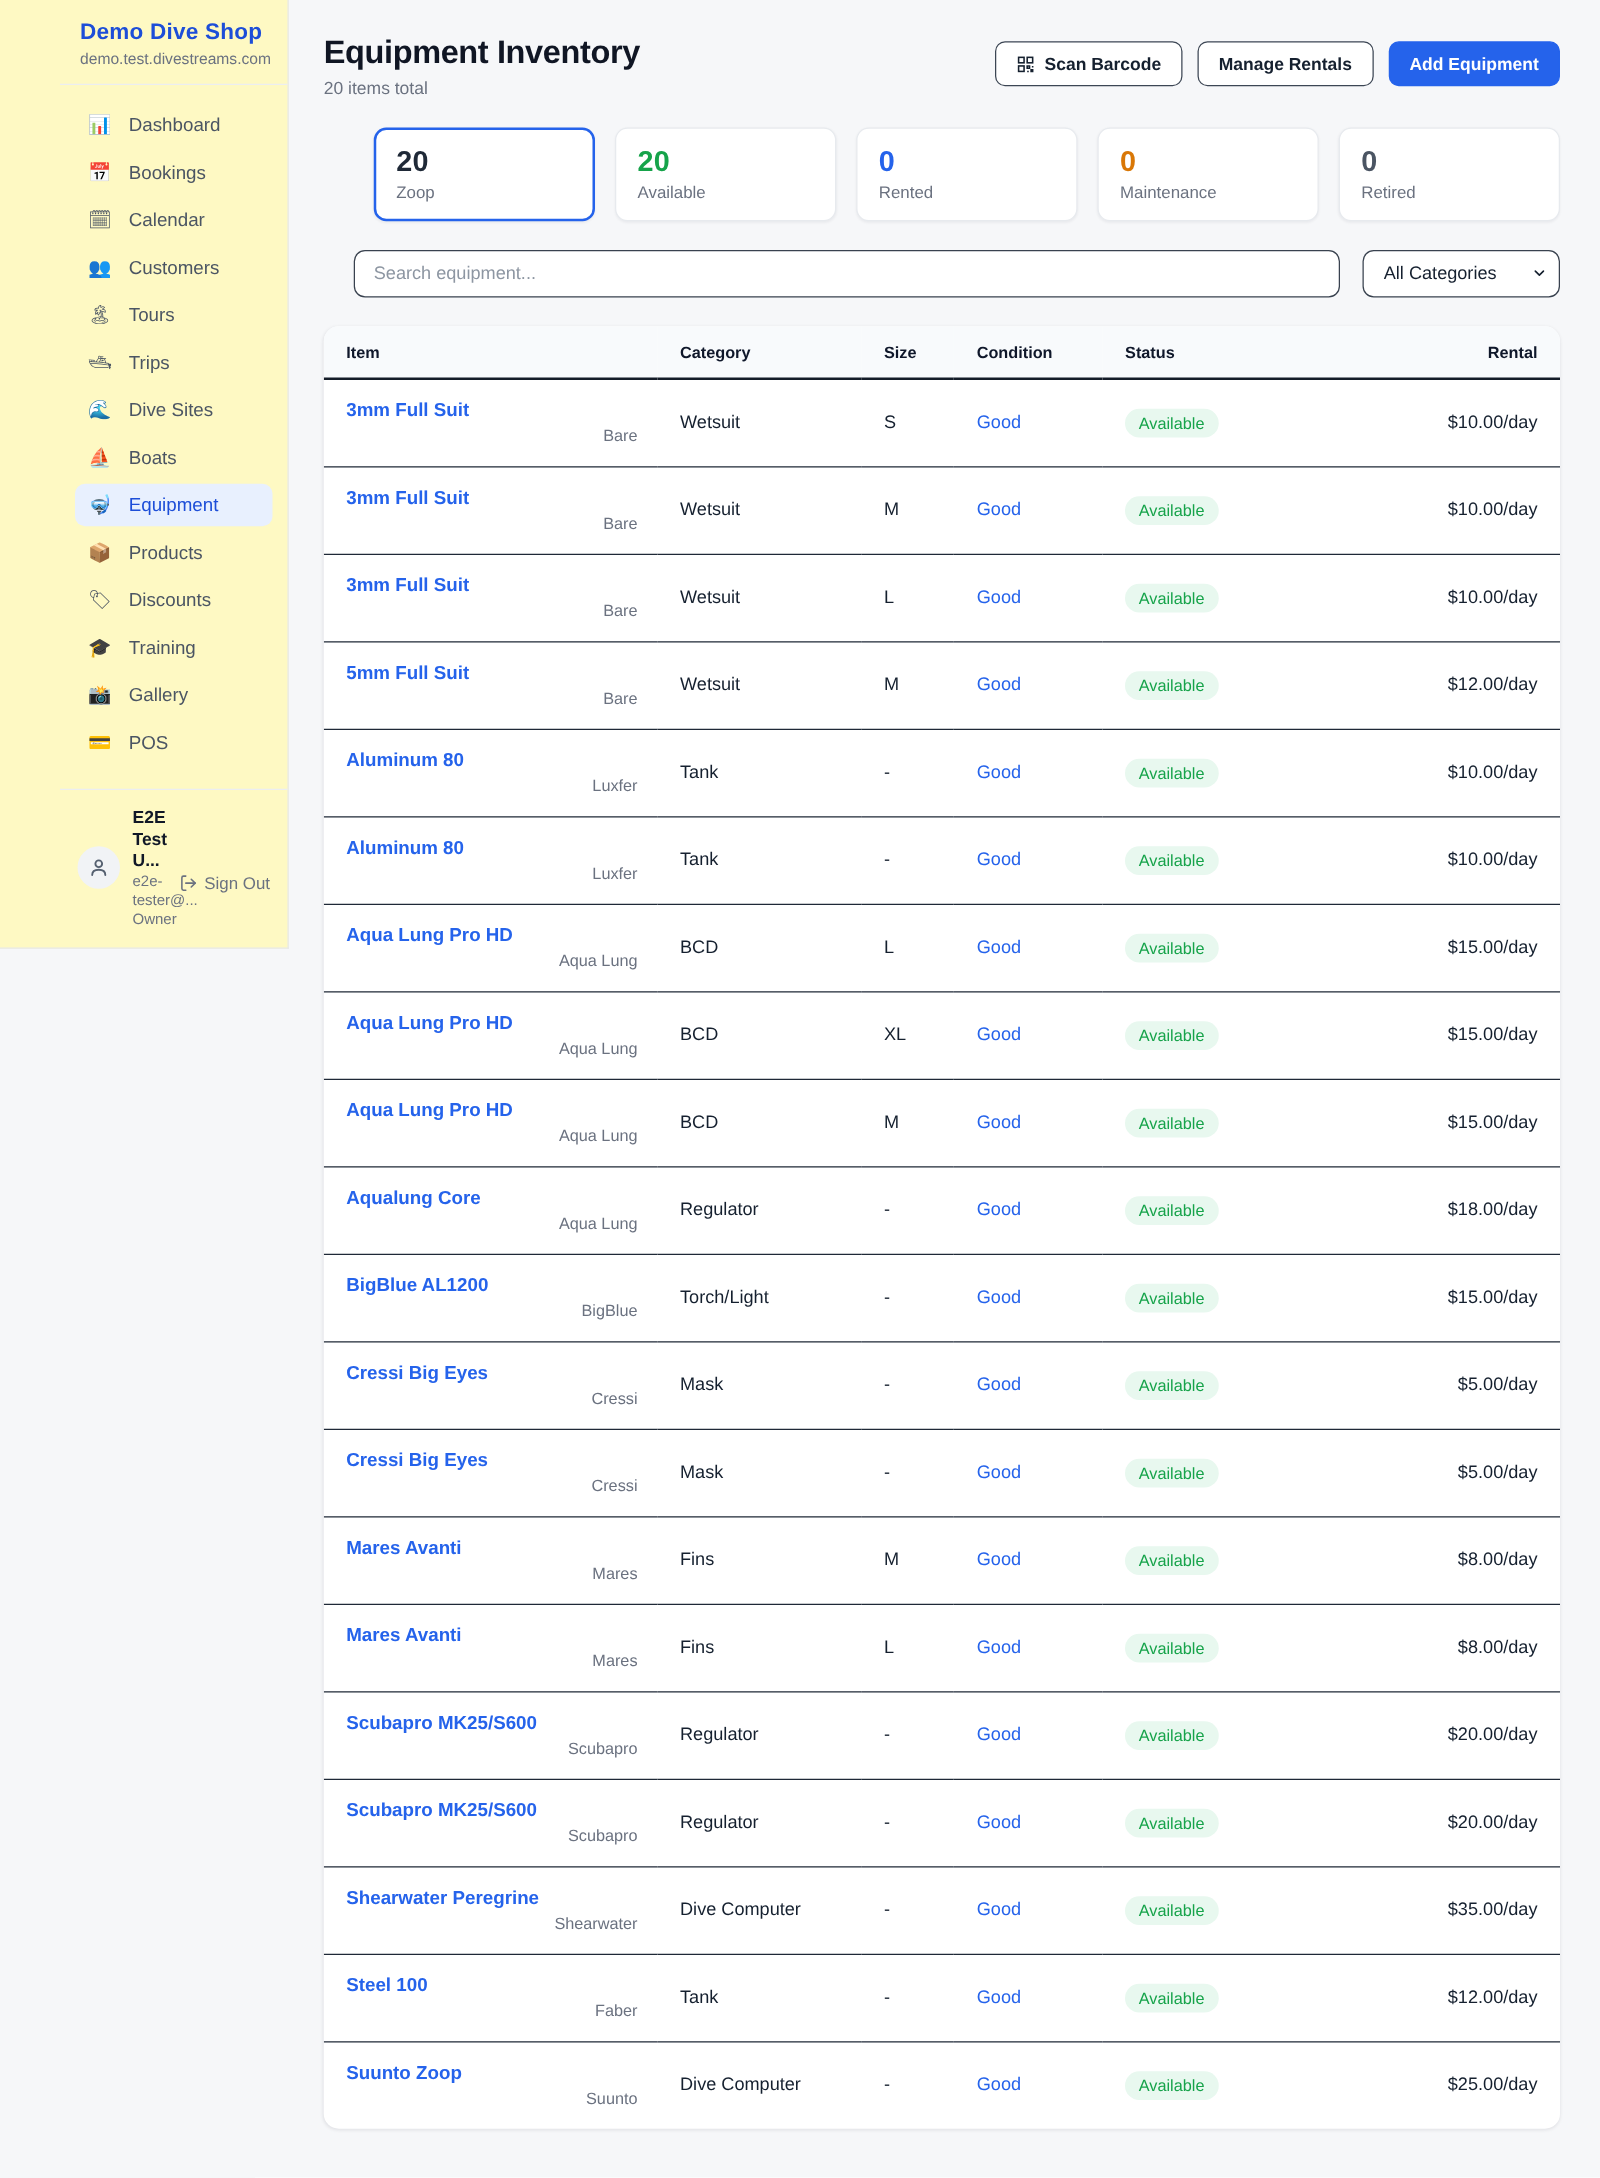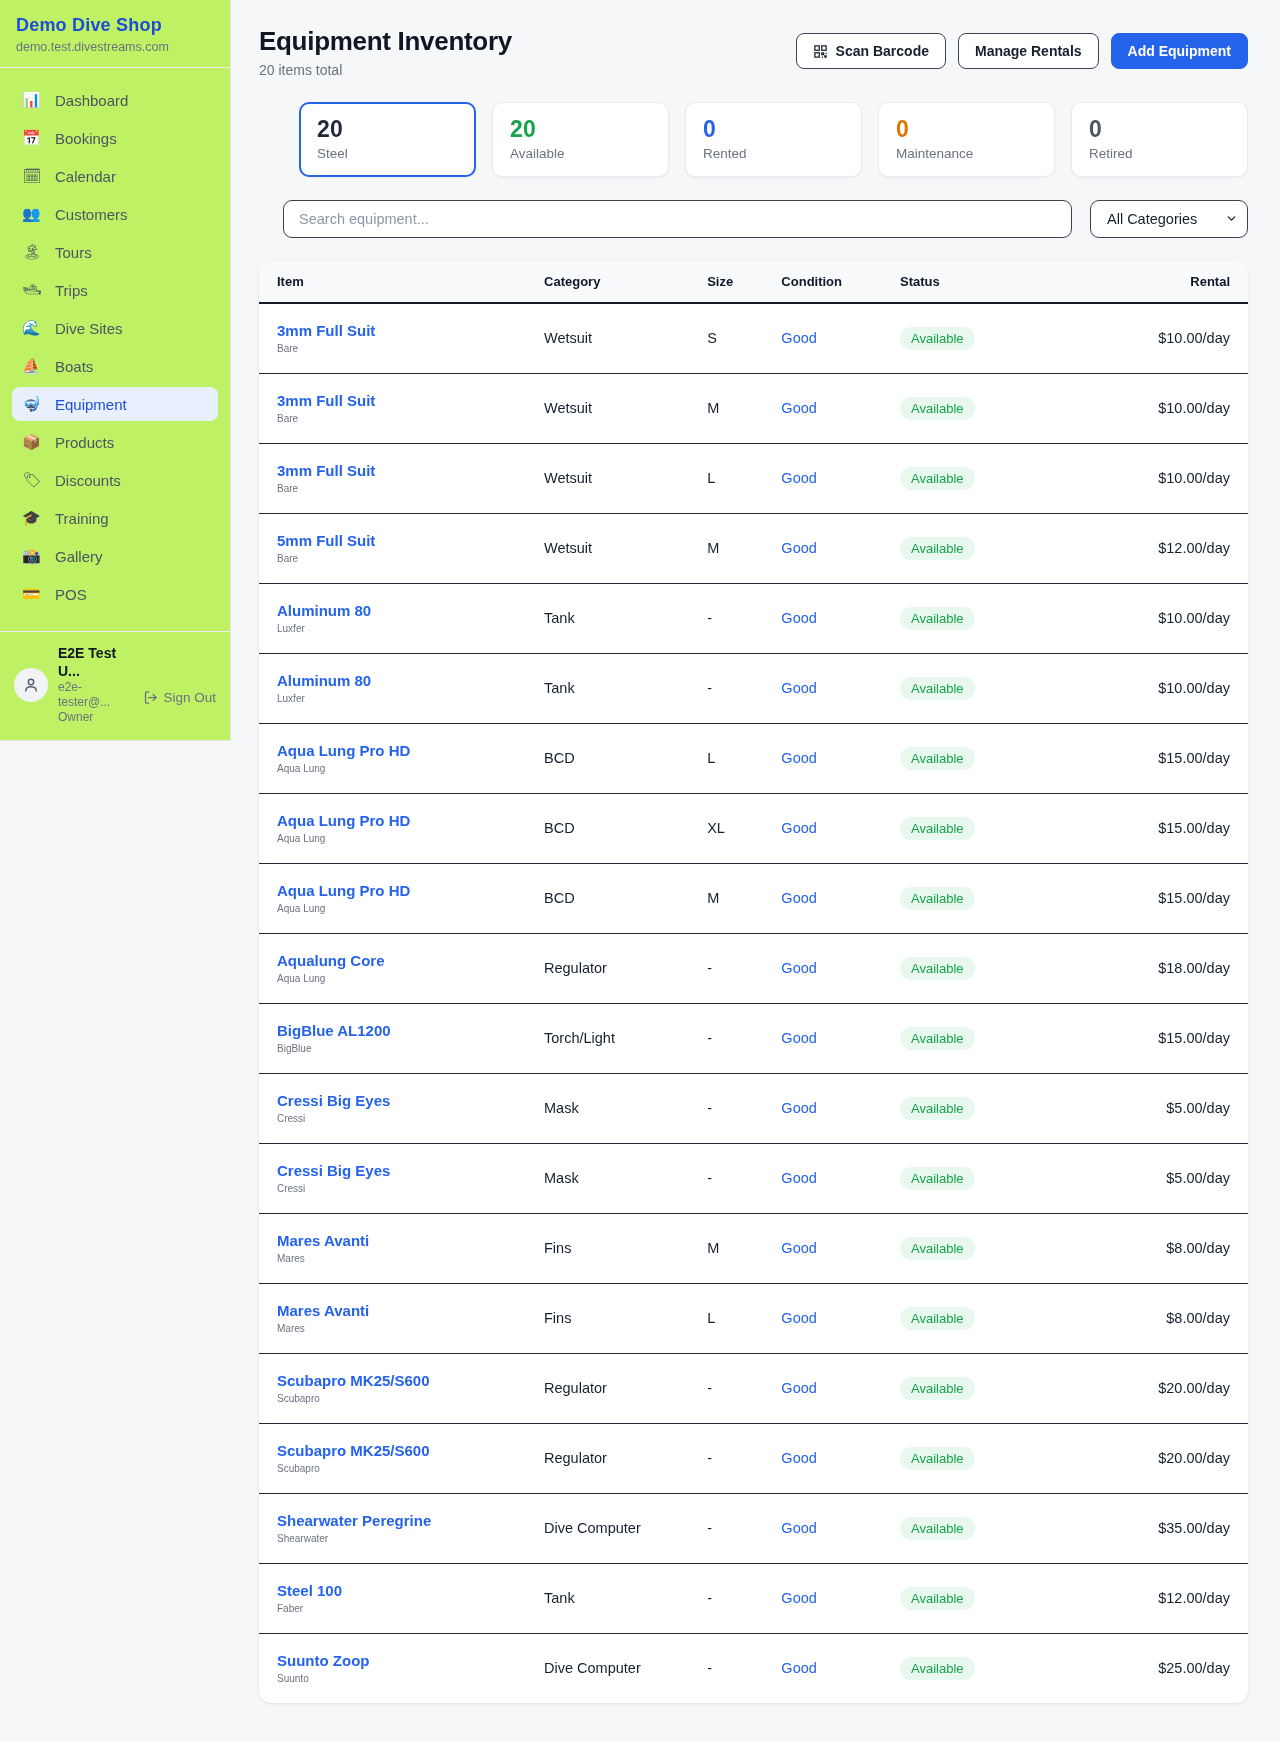--- a/index.html
+++ b/index.html
@@ -8,23 +8,23 @@
     font-family:"Liberation Sans", sans-serif;
     background:#f6f7f9;
     color:#111827;
     width:1280px; height:1742px;
     overflow:hidden;
   }
   .app { display:flex; width:1280px; height:1742px; align-items:flex-start; }
 
   
   .sidebar {
-    width:231px; background:#bef264;
+    width:231px; background:#fef9c3;
     border-right:1px solid #e5e8ec; border-bottom:1px solid #e5e8ec;
-    display:flex; flex-direction:column;
+    display:flex; flex-direction:column;padding-left:48px;
   }
   .brand { padding:15px 16px 13px; border-bottom:1px solid #eceef1; }
   .brand-name { color:#1d4ed8; font-size:18px; font-weight:700; letter-spacing:.2px; }
   .brand-domain { color:#6b7280; font-size:12.5px; margin-top:4px; }
   .nav { padding:15px 12px 10px; }
   .nav-item {
     display:flex; align-items:center; gap:13px;
     padding:8px 10px; margin-bottom:4px; border-radius:8px;
     color:#4b5563; font-size:15px; cursor:pointer;
   }
@@ -98,21 +98,21 @@
     padding:13px 16px 13px 18px; border-bottom:2px solid #141c28;
   }
   thead th.col-rental { text-align:right; padding-right:18px; }
   tbody tr { height:70px; }
   tbody td {
     padding:10px 16px 10px 18px; border-bottom:1px solid #1f2937;
     font-size:14.5px; color:#15202f; vertical-align:middle;
   }
   tbody tr:last-child td { border-bottom:none; }
   .item-link { color:#2563eb; font-weight:700; font-size:15px; text-decoration:none; cursor:pointer; display:inline-block; }
-  .item-brand { color:#6b7280; font-size:10px; margin-top:4px; }
+  .item-brand { color:#6b7280; font-size:13px; margin-top:4px;text-align:right; }
   .cond-link { color:#2563eb; text-decoration:none; cursor:pointer; }
   .badge {
     display:inline-block; background:#e8f8ef; color:#16a34a;
     font-size:13px; padding:4px 11px; border-radius:999px;
   }
   td.cell-rental { text-align:right; padding-right:18px; color:#15202f; }
   svg { display:block; }
 </style>
 </head>
 <body>
@@ -233,21 +233,21 @@
         </button>
         <button class="btn btn-primary">
           <span>Add Equipment</span>
         </button>
       </div>
     </div>
 
     <div class="stats" id="stats-row">
         <div class="stat-card selected">
     <div class="stat-value" style="color: rgb(31, 41, 55);">20</div>
-    <div class="stat-label">Steel</div>
+    <div class="stat-label">Zoop</div>
   </div>
         <div class="stat-card">
     <div class="stat-value" style="color: rgb(22, 163, 74);">20</div>
     <div class="stat-label">Available</div>
   </div>
         <div class="stat-card">
     <div class="stat-value" style="color: rgb(37, 99, 235);">0</div>
     <div class="stat-label">Rented</div>
   </div>
         <div class="stat-card">

